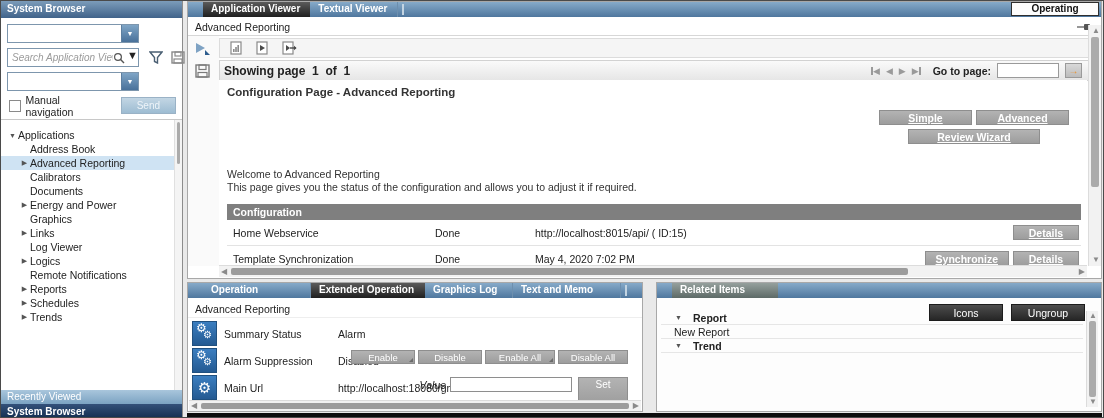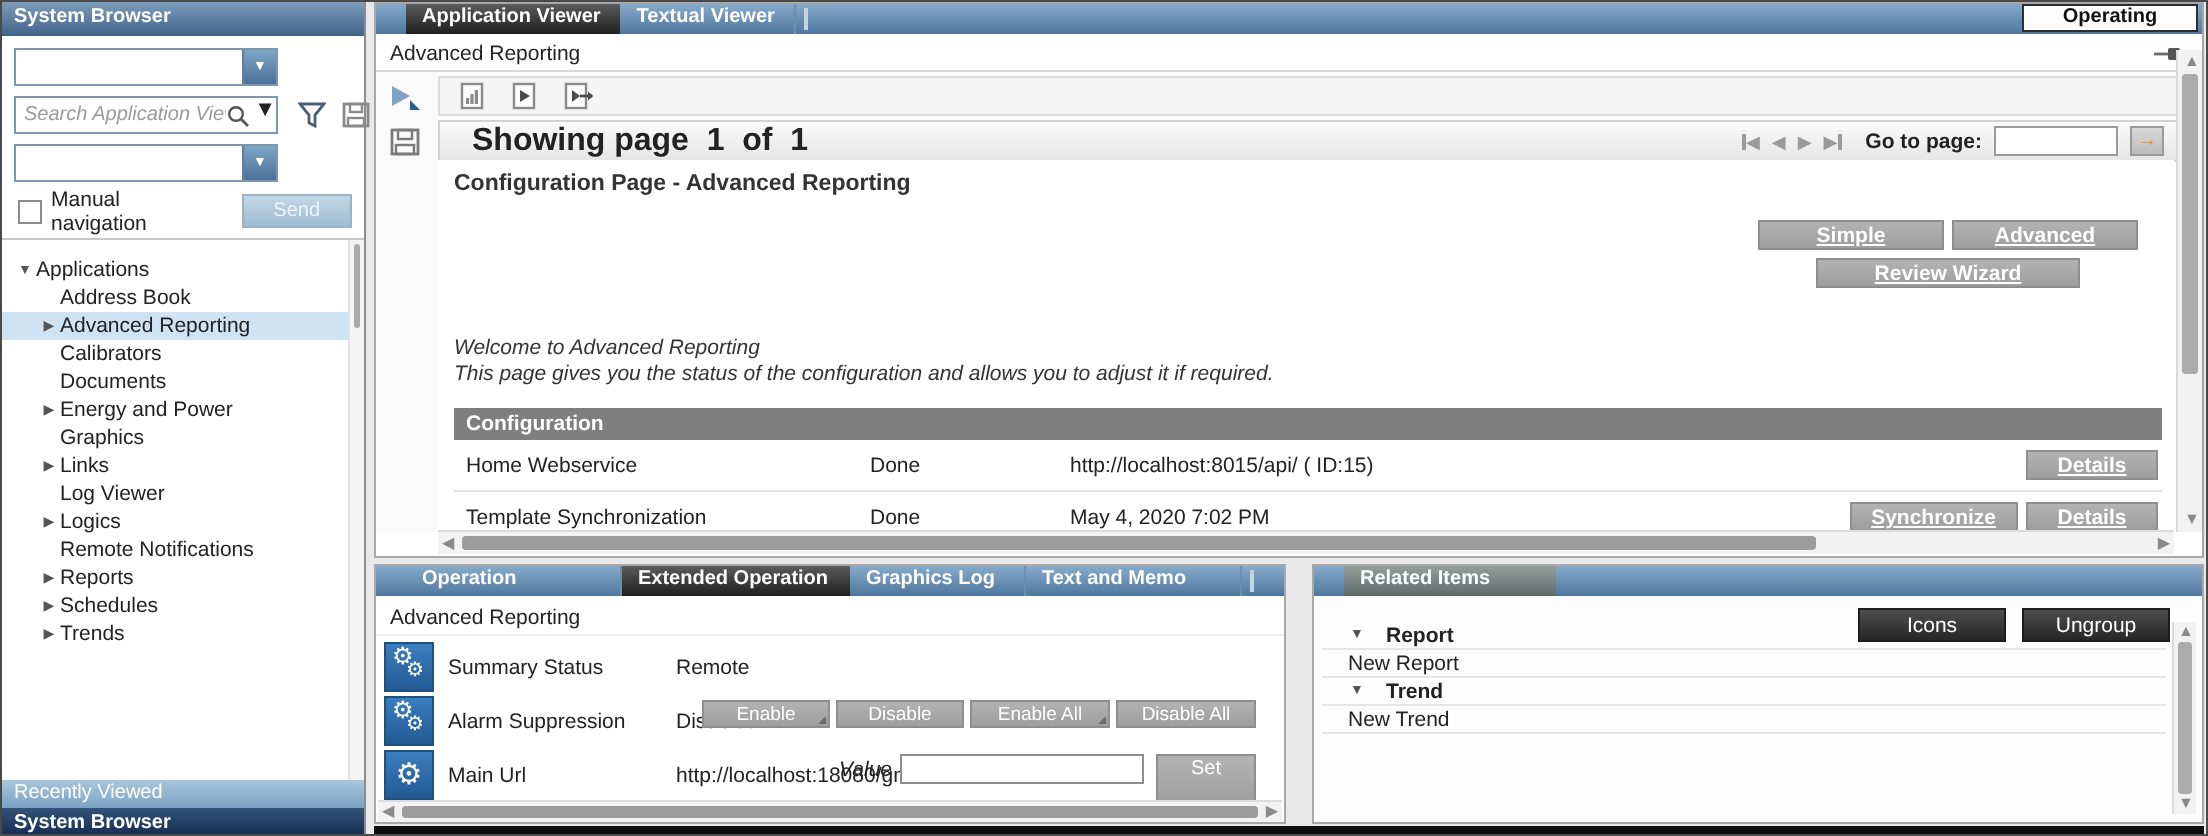--- a/index.html
+++ b/index.html
@@ -67,35 +67,35 @@
                font-size:10.5px; padding:4px 0 0 7px; }
   #pin-icon { position:absolute; right:10px; top:6px; }
 
   #toolzone { position:absolute; left:0; top:34px; right:0; height:44px; }
   #tool-left { position:absolute; left:0; top:0; width:31px; height:244px; background:#fafafa; }
   #icons-row { position:absolute; left:31px; top:2px; right:0; height:20px; background:#f5f5f5;
                border:1px solid #dcdcdc; display:flex; align-items:center; gap:14px; padding-left:10px; }
   #paging-bar { position:absolute; left:31px; top:24px; right:0; height:21px;
                 background:linear-gradient(#fafafa,#e6e6e6); border:1px solid #d2d2d2;
                 display:flex; align-items:center; }
-  #paging-bar .pgtxt { font-weight:bold; font-size:16px; margin-left:16px; }
+  #paging-bar .pgtxt { font-weight:bold; font-size:12px; margin-left:4px; }
   #pager { margin-left:auto; display:flex; align-items:center; gap:6px; padding-right:18px; }
   .pg-ico { color:#9a9a9a; font-size:9px; display:flex; align-items:center; cursor:pointer; }
   .pg-bar { width:2px; height:8px; background:#9a9a9a; }
   #goto-input { width:62px; height:15px; border:1px solid #9a9a9a; background:#fff; }
   #go-btn { width:17px; height:15px; background:linear-gradient(#d9d9d9,#bcbcbc); border:1px solid #9a9a9a;
             color:#e8912d; font-weight:bold; font-size:10px; line-height:13px; text-align:center; cursor:pointer; }
 
   #report-body { position:absolute; left:31px; top:78px; right:14px; bottom:13px; background:#fff; overflow:hidden; }
   #report-title { font-weight:bold; font-size:11.5px; color:#333; padding:6px 0 0 8px; }
   #cfg-btns { position:absolute; top:30px; right:18px; width:190px; }
   #cfg-btns .r1 { display:flex; gap:4px; }
   #cfg-btns .b { height:15px; font-size:10.5px; line-height:14px; flex:1; }
   #review-btn { margin:4px auto 0 auto; width:132px; height:15px; font-size:10.5px; line-height:14px; }
-  #welcome { position:absolute; left:8px; top:88px; font-size:10.5px; color:#333; line-height:13px;font-style:italic; }
+  #welcome { position:absolute; left:8px; top:88px; font-size:10.5px; color:#333; line-height:13px; }
   #cfg-section { position:absolute; left:8px; right:6px; top:124px; }
   #cfg-header { height:16px; background:#7f7f7f; color:#fff; font-weight:bold; font-size:10.5px; padding:2px 0 0 6px; }
   .cfg-row { position:relative; height:26px; border-bottom:1px solid #e3e3e3; }
   .cfg-row .nm  { position:absolute; left:6px;  top:7px; font-size:10.5px; }
   .cfg-row .st  { position:absolute; left:208px; top:7px; font-size:10.5px; }
   .cfg-row .val { position:absolute; left:308px; top:7px; font-size:10.5px; }
   .cfg-row .btns { position:absolute; right:2px; top:5px; display:flex; gap:4px; }
   .cfg-row .btns .b { height:15px; font-size:10.5px; line-height:14px; padding:0 10px; min-width:66px; }
   #v-scroll-top { top:23px; bottom:12px; right:0; }
   #h-scroll-top { left:31px; right:14px; bottom:1px; }
@@ -397,21 +397,21 @@
         <span class="tabsep"></span>
       </div>
       <div id="op-title">Advanced Reporting</div>
 
       <div class="op-row" style="margin-top:2px;">
         <span class="op-ico">
             <span class="g2a">⚙</span>
             <span class="g2b">⚙</span>
           </span>
         <span class="op-lbl">Summary Status</span>
-        <span class="op-val">Remote</span>
+        <span class="op-val">Alarm</span>
       </div>
 
       <div class="op-row">
         <span class="op-ico">
             <span class="g2a">⚙</span>
             <span class="g2b">⚙</span>
           </span>
         <span class="op-lbl">Alarm Suppression</span>
         <span class="op-val">Disabled</span>
         <span class="op-btns">
@@ -453,23 +453,20 @@
           <span class="exp">▼</span>
           <span class="lbl">Report</span>
         </div>
         <div class="rel-row itm">
           <span class="lbl">New Report</span>
         </div>
         <div class="rel-row grp">
           <span class="exp">▼</span>
           <span class="lbl">Trend</span>
         </div>
-        <div class="rel-row itm">
-          <span class="lbl">New Trend</span>
-        </div>
       </div>
       <div id="rel-scroll" class="vscroll" style="width:12px;">
         <span class="sarrow" style="position:absolute; top:-1px; left:2px;">▲</span>
         <span class="thumb" style="top:10px; bottom:10px;"></span>
         <span class="sarrow" style="position:absolute; bottom:-1px; left:2px;">▼</span>
       </div>
     </div>
 
     <div id="bottom-black"></div>
   </div>

